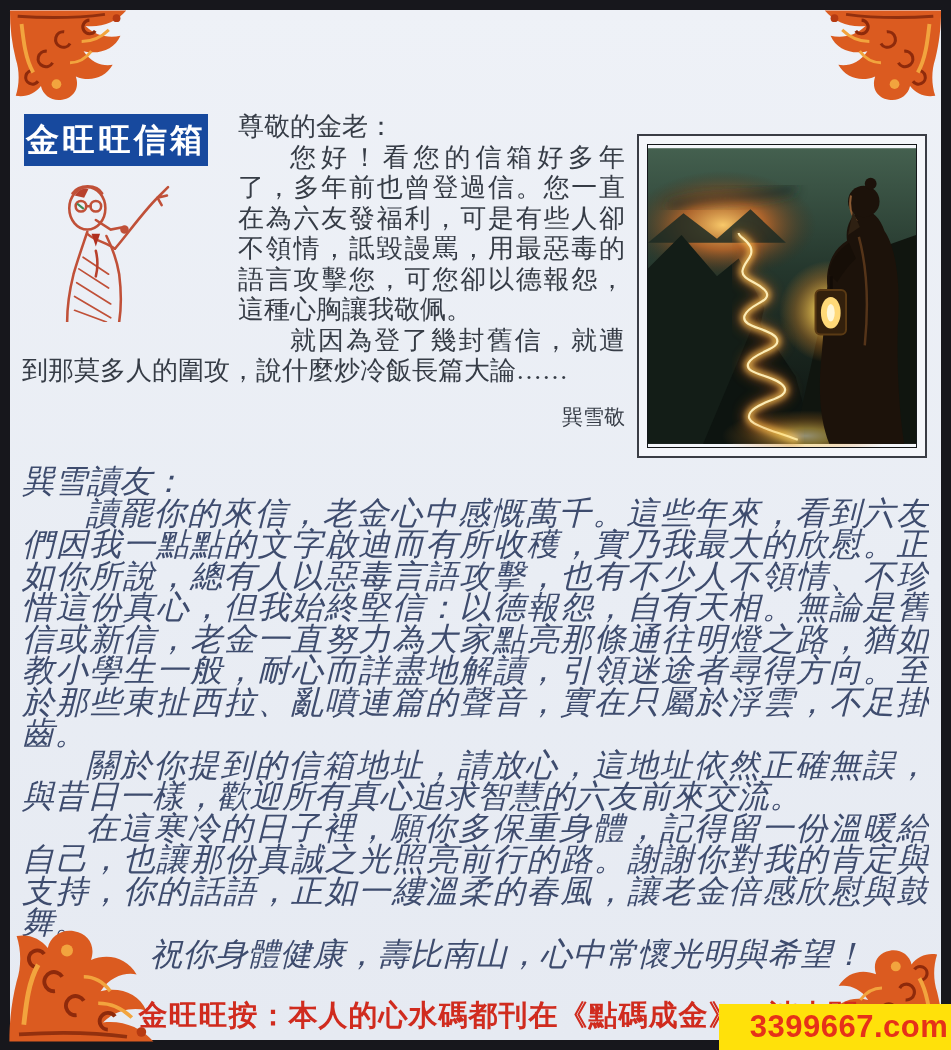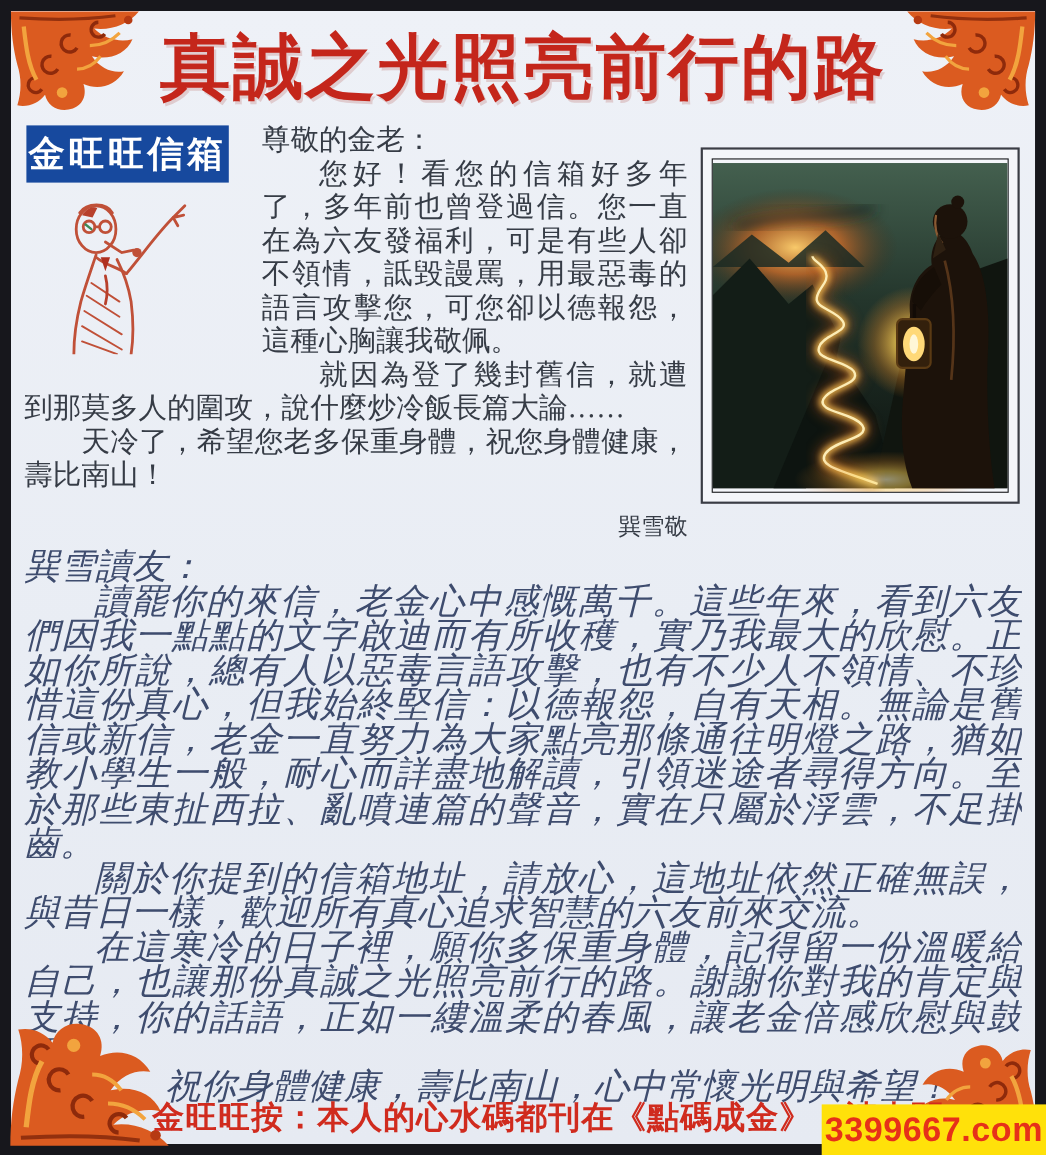--- a/index.html
+++ b/index.html
@@ -46,21 +46,21 @@
   .reply p.salutation{text-indent:0;}
   .reply p.wish{text-indent:4em;}
   
   .footer-note{
     position:absolute;left:0;right:0;bottom:4px;z-index:3;text-align:center;padding-left:46px;
     font-size:29px;font-weight:bold;color:#d02b1e;letter-spacing:1px;white-space:nowrap;
   }
   .watermark{
     position:absolute;right:-10px;bottom:-10px;z-index:5;width:204px;height:46px;
     background:#ffe10a;color:#e63119;display:flex;align-items:center;justify-content:center;
-    font-family:"Liberation Sans",sans-serif;font-weight:bold;font-size:31px;letter-spacing:.5px;
+    font-family:"Liberation Sans",sans-serif;font-weight:bold;font-size:31px;letter-spacing:.5px;padding-left:28px;
   }
 </style>
 </head>
 <body>
 
 <div class="page">
 
   <svg width="0" height="0" style="position:absolute" aria-hidden="true">
     <defs>
       <symbol id="cornerCloud" viewBox="0 0 130 100">
@@ -81,21 +81,20 @@
   <svg class="orn tr">
       <use href="#cornerCloud"></use>
     </svg>
   <svg class="orn bl">
       <use href="#cornerCloud"></use>
     </svg>
   <svg class="orn br">
       <use href="#cornerCloud"></use>
     </svg>
 
-  <div class="title">真誠之光照亮前行的路</div>
 
   <div class="content">
 
     <div class="masthead">
       <div class="logo">金旺旺信箱</div>
       <svg class="cartoon" width="184" height="154" viewBox="0 0 170 145">
         <g fill="none" stroke="#c05038" stroke-width="2.4" stroke-linecap="round">
           <ellipse cx="58" cy="38" rx="17" ry="20"></ellipse>
           <path d="M44,24 C50,15 67,15 72,24"></path>
           <path d="M46,26 c4,-6 10,-8 13,-6 l-4,8 z" fill="#b8402c" stroke="none"></path>
@@ -168,21 +167,20 @@
         <ellipse cx="185.5" cy="167" rx="10" ry="16" fill="#ffd978"></ellipse>
         <ellipse cx="185.5" cy="167" rx="4" ry="9" fill="#fff7d8"></ellipse>
         <path d="M214,90 C222,120 224,160 220,200" stroke="#6e431f" stroke-width="2.5" fill="none" opacity=".7"></path>
       </svg>
     </div>
 
     <div class="letter">
       <p class="salutation">尊敬的金老：</p>
       <p>您好！看您的信箱好多年了，多年前也曾登過信。您一直在為六友發福利，可是有些人卻不領情，詆毀謾罵，用最惡毒的語言攻擊您，可您卻以德報怨，這種心胸讓我敬佩。</p>
       <p>就因為登了幾封舊信，就遭到那莫多人的圍攻，說什麼炒冷飯長篇大論……</p>
-      <p>天冷了，希望您老多保重身體，祝您身體健康，壽比南山！</p>
       <div class="sig">巽雪敬</div>
     </div>
 
     <div class="reply">
       <p class="salutation">巽雪讀友：</p>
       <p>讀罷你的來信，老金心中感慨萬千。這些年來，看到六友們因我一點點的文字啟迪而有所收穫，實乃我最大的欣慰。正如你所說，總有人以惡毒言語攻擊，也有不少人不領情、不珍惜這份真心，但我始終堅信：以德報怨，自有天相。無論是舊信或新信，老金一直努力為大家點亮那條通往明燈之路，猶如教小學生一般，耐心而詳盡地解讀，引領迷途者尋得方向。至於那些東扯西拉、亂噴連篇的聲音，實在只屬於浮雲，不足掛齒。</p>
       <p>關於你提到的信箱地址，請放心，這地址依然正確無誤，與昔日一樣，歡迎所有真心追求智慧的六友前來交流。</p>
       <p>在這寒冷的日子裡，願你多保重身體，記得留一份溫暖給自己，也讓那份真誠之光照亮前行的路。謝謝你對我的肯定與支持，你的話語，正如一縷溫柔的春風，讓老金倍感欣慰與鼓舞。</p>
       <p class="wish">祝你身體健康，壽比南山，心中常懷光明與希望！</p>
 

